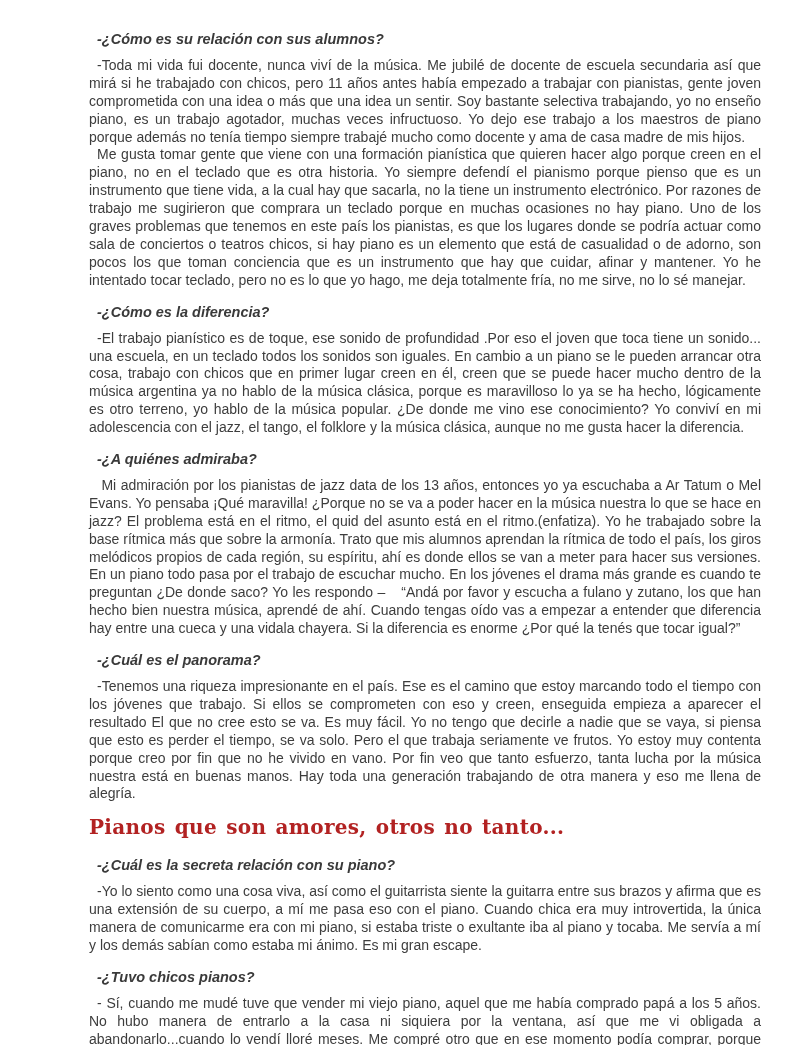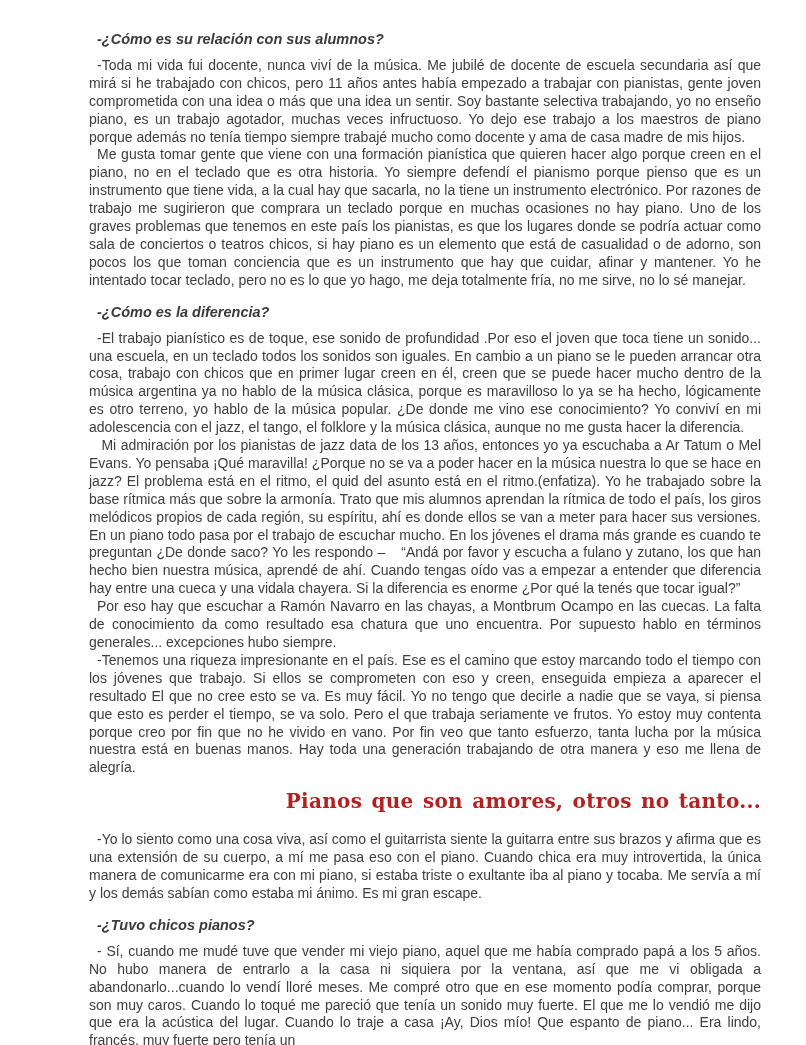--- a/index.html
+++ b/index.html
@@ -33,37 +33,39 @@
   }
   .article .question:first-child { margin-top: 0; }
   .para { margin: 0; }
   .em { }
   .section-heading {
     font-family: "DejaVu Serif", serif;
     font-weight: bold;
     font-size: 20px;
     line-height: 24px;
     color: var(--accent, #b22222);
-    text-align: right;
+    text-align: left;
     letter-spacing: 0.3px;
     word-spacing: 2px;
     margin: 12px 0 18px 0;
   }
 </style>
 </head>
 <body style="background: rgb(255, 255, 255);">
 
 <main class="page">
   <article class="article" id="article">
       <h3 class="question">-¿Cómo es su relación con sus alumnos?</h3>
       <p class="para"><span>-Toda mi vida fui docente, nunca viví de la música.  Me jubilé de docente de escuela secundaria así que mirá si he trabajado con chicos, pero 11 años antes  había empezado a trabajar con pianistas, gente joven comprometida con una idea o más que una idea un sentir. Soy bastante selectiva trabajando, yo no enseño piano, es un trabajo agotador, muchas veces infructuoso.  Yo dejo ese trabajo a los maestros de piano porque además no tenía tiempo siempre trabajé mucho como docente y ama de casa madre de mis hijos.</span></p>
       <p class="para"><span>Me gusta tomar gente que viene con una formación pianística que quieren hacer algo porque creen en el piano, no en el teclado que es otra historia.  Yo siempre defendí el pianismo porque pienso que es un instrumento que tiene vida, a la cual hay que sacarla, no la tiene un instrumento electrónico.  Por razones de trabajo me sugirieron que comprara un teclado porque  en muchas ocasiones  no hay piano.  Uno de los graves problemas que tenemos en este país los pianistas, es que los lugares donde se podría actuar como sala de conciertos o teatros chicos, si hay piano es un elemento que está de casualidad o de adorno, son pocos los que toman conciencia que es un instrumento que hay que cuidar,  afinar y mantener. Yo he intentado tocar teclado, pero no es lo que yo hago, me deja totalmente fría, no me sirve, no lo sé manejar.</span></p>
       <h3 class="question">-¿Cómo es la diferencia?</h3>
       <p class="para"><span>-El trabajo pianístico es de toque,  ese sonido de profundidad .Por eso el joven que toca tiene un sonido... una escuela, en un teclado todos los sonidos son iguales. En cambio a un piano se le pueden arrancar otra cosa, trabajo con chicos que en primer lugar creen en él,  creen que se puede hacer mucho dentro de la música argentina ya no hablo de la música clásica, porque es maravilloso lo ya se ha hecho, lógicamente es otro terreno, yo hablo de la música popular. ¿De donde me vino ese conocimiento? Yo conviví en mi adolescencia con el jazz, el tango, el folklore y la música clásica, aunque no me gusta hacer la diferencia.</span></p>
+      <h3 class="question">-¿A quiénes admiraba?</h3>
       <p class="para"><span>&nbsp;Mi admiración por los pianistas de jazz data de los 13 años, entonces yo ya escuchaba a Ar Tatum o Mel Evans. Yo pensaba ¡Qué maravilla! ¿Porque no se va a poder hacer en la música nuestra lo que se hace en jazz? El problema está en el ritmo, el quid del asunto está en el ritmo.(enfatiza). Yo he trabajado sobre la base rítmica más que sobre la armonía. Trato que mis alumnos aprendan la rítmica de todo el país, los giros melódicos propios de  cada región, su espíritu, ahí es donde ellos se van a meter para hacer sus versiones. En un piano todo pasa por el trabajo de escuchar mucho. En los jóvenes el drama más grande es cuando te preguntan ¿De donde saco? Yo les respondo –</span><span class="em">“Andá por favor y escucha a fulano y zutano, los que han hecho bien nuestra música, aprendé de ahí. Cuando tengas oído vas a empezar a entender que diferencia hay entre una cueca y una vidala chayera.  Si la diferencia es enorme ¿Por qué la tenés que tocar igual?”</span></p>
-      <p class="para"><span>Por eso hay que escuchar a Ramón Navarro en las chayas, a Montbrum Ocampo en las cuecas. La falta de conocimiento da como resultado esa chatura que uno encuentra. Por supuesto hablo en términos generales... excepciones hubo siempre.</span></p>
+      <h3 class="question">-¿Cuál es el panorama?</h3>
       <p class="para"><span>-Tenemos una riqueza impresionante en el país.  Ese es el camino que estoy marcando todo el tiempo con los jóvenes que trabajo.  Si ellos se comprometen con eso y creen, enseguida empieza a aparecer el resultado El que no cree esto se va.  Es muy fácil. Yo no tengo que decirle a nadie que se vaya, si piensa que esto es perder el tiempo, se va solo. Pero el que trabaja seriamente ve frutos. Yo estoy muy contenta porque creo por fin que no he vivido en vano. Por fin veo que tanto esfuerzo, tanta lucha por la música nuestra está en buenas manos.  Hay toda una generación trabajando de otra manera y eso me llena de alegría.</span></p>
       <h2 class="section-heading">Pianos que son amores, otros no tanto...</h2>
+      <h3 class="question">-¿Cuál es la secreta relación con su piano?</h3>
       <p class="para"><span>-Yo lo siento como una cosa viva, así como el guitarrista siente la guitarra entre sus brazos y afirma que es una extensión de su cuerpo, a mí me pasa eso con el piano. Cuando chica era muy introvertida, la única manera de comunicarme era con mi piano, si estaba triste o exultante iba al piano y tocaba.  Me servía a mí y los demás sabían como estaba mi ánimo. Es mi gran escape.</span></p>
       <h3 class="question">-¿Tuvo chicos pianos?</h3>
       <p class="para"><span>- Sí, cuando me mudé tuve que vender mi viejo piano, aquel que me había comprado papá a los 5 años. No hubo manera de entrarlo a la casa ni siquiera por la ventana, así que me vi obligada a abandonarlo...cuando lo vendí lloré meses.  Me compré otro que en ese momento podía comprar, porque son muy caros.  Cuando lo toqué me pareció que tenía un sonido muy fuerte. El que me lo vendió me dijo que era la acústica del lugar. Cuando lo traje a casa ¡Ay, Dios mío! Que espanto de piano... Era lindo, francés, muy fuerte pero tenía un</span></p>
     </article>
 </main>
 
 </body></html>

